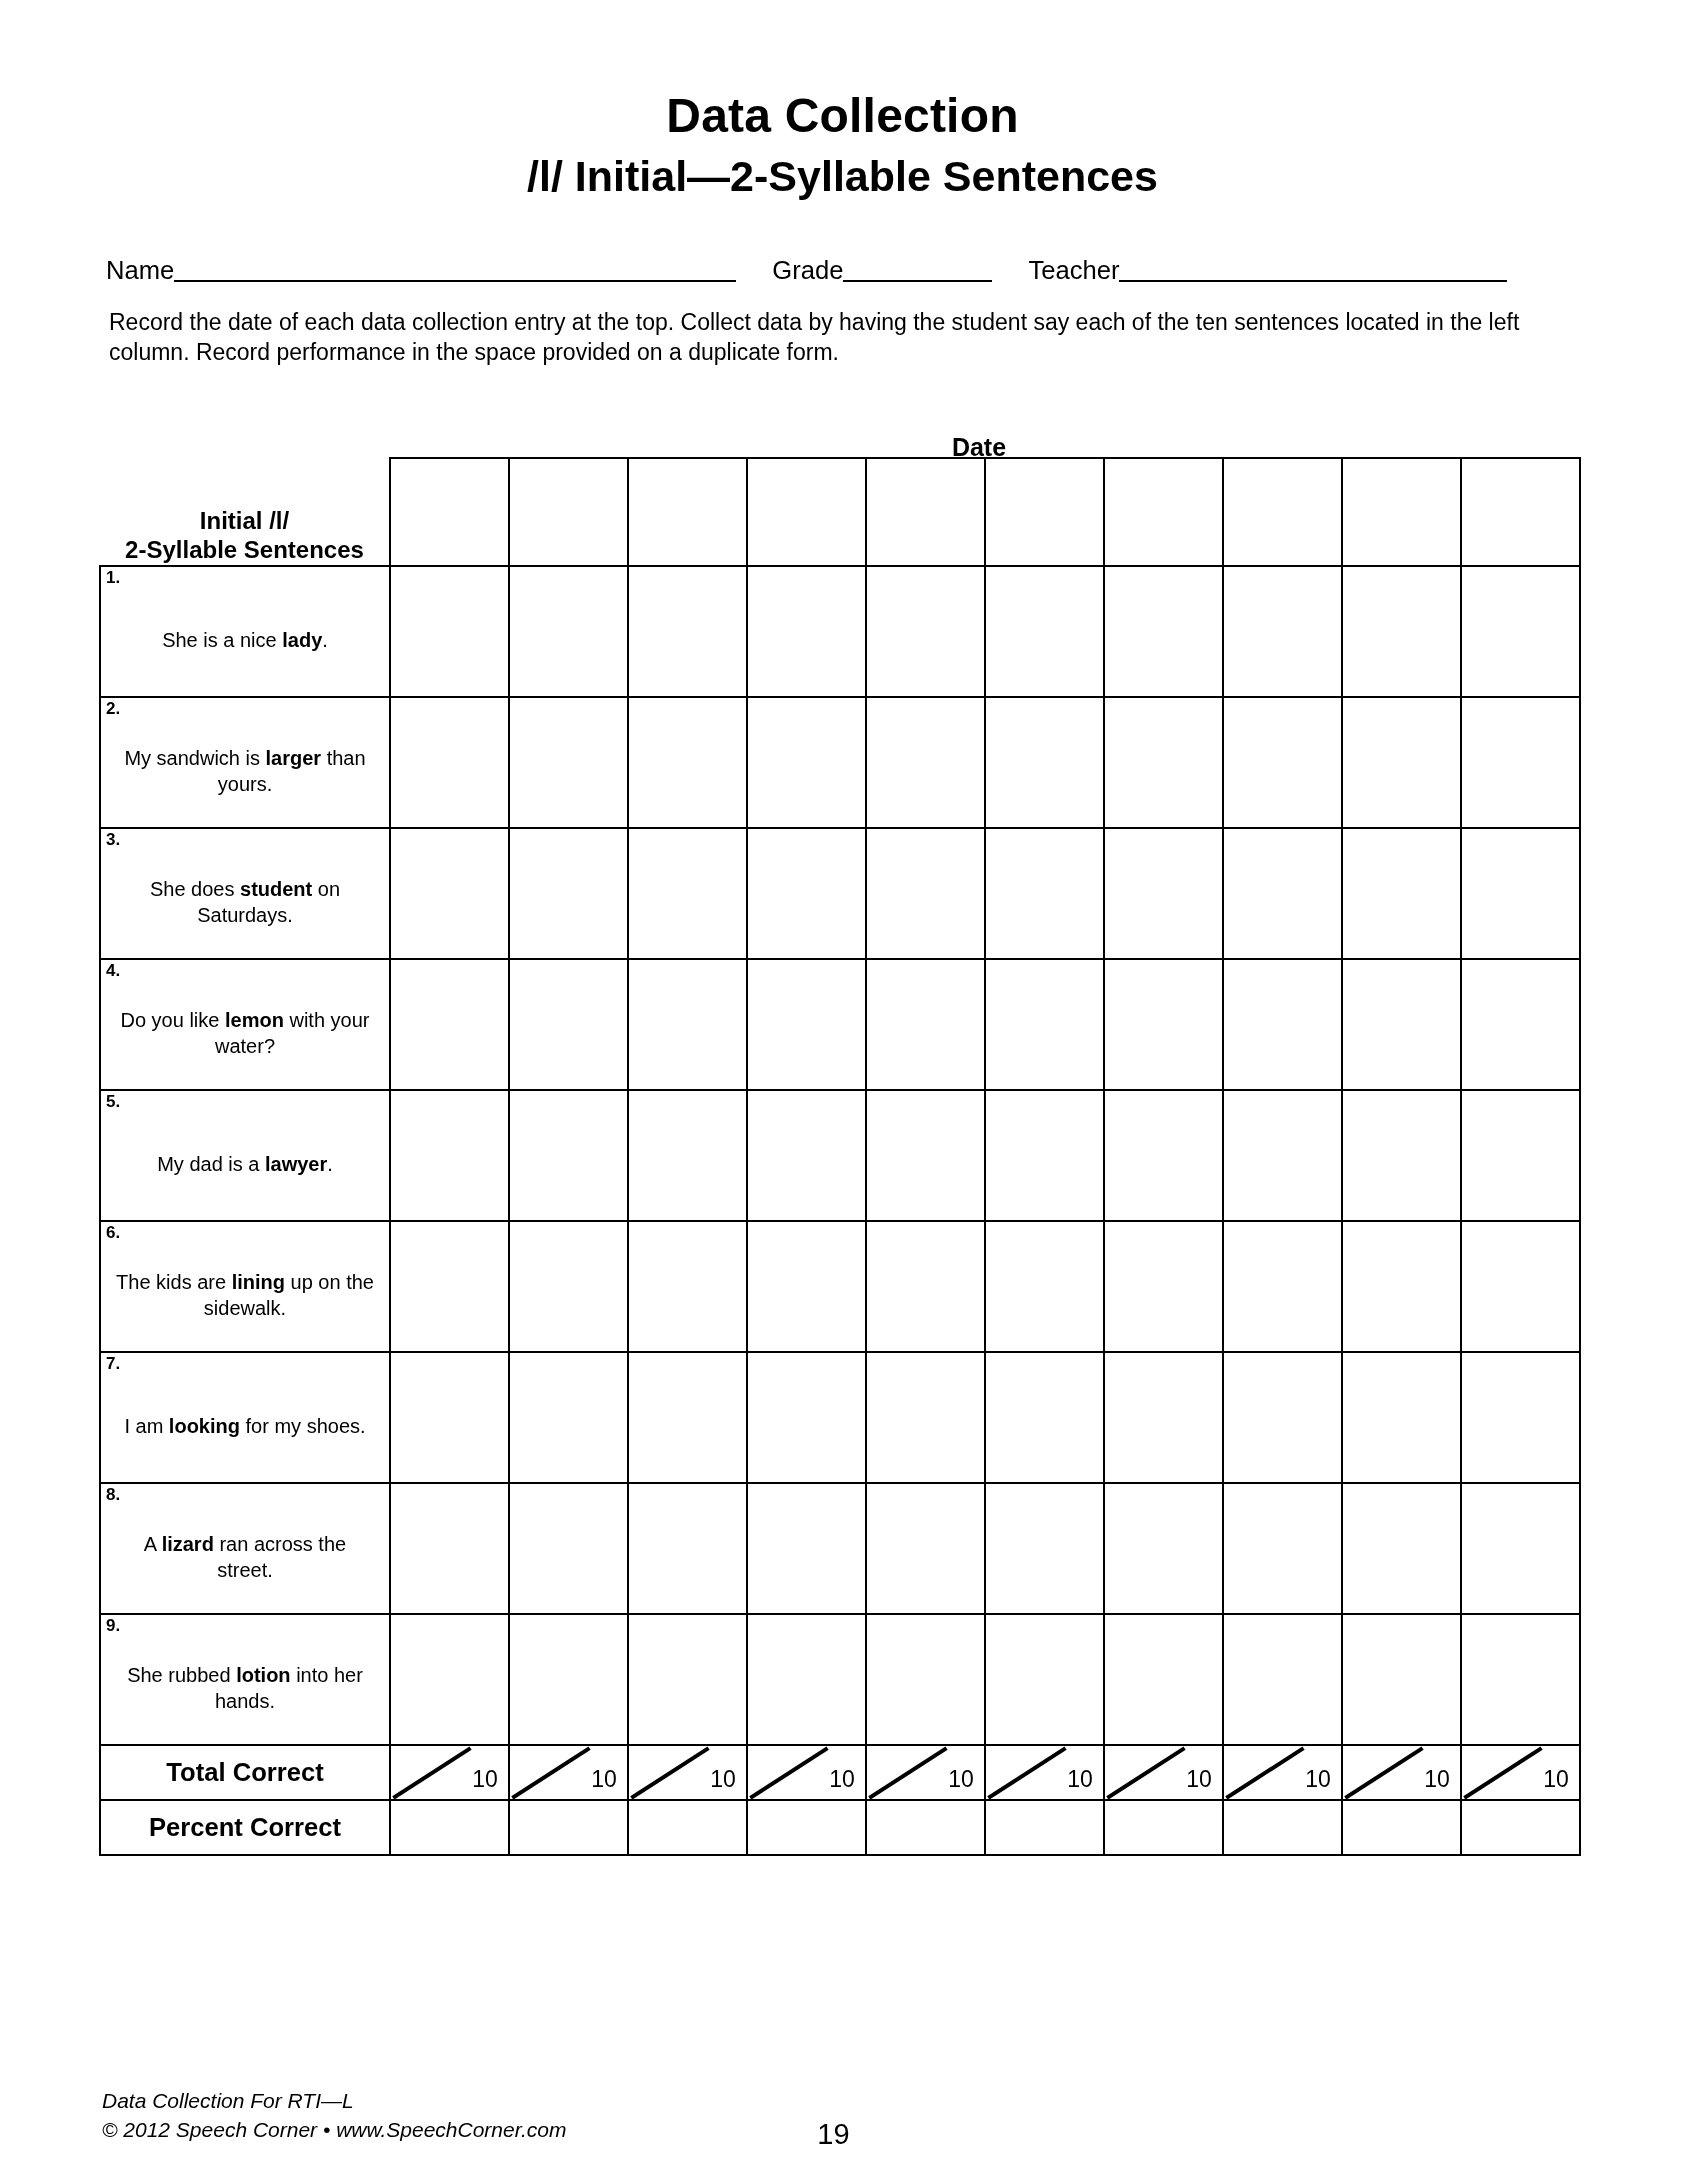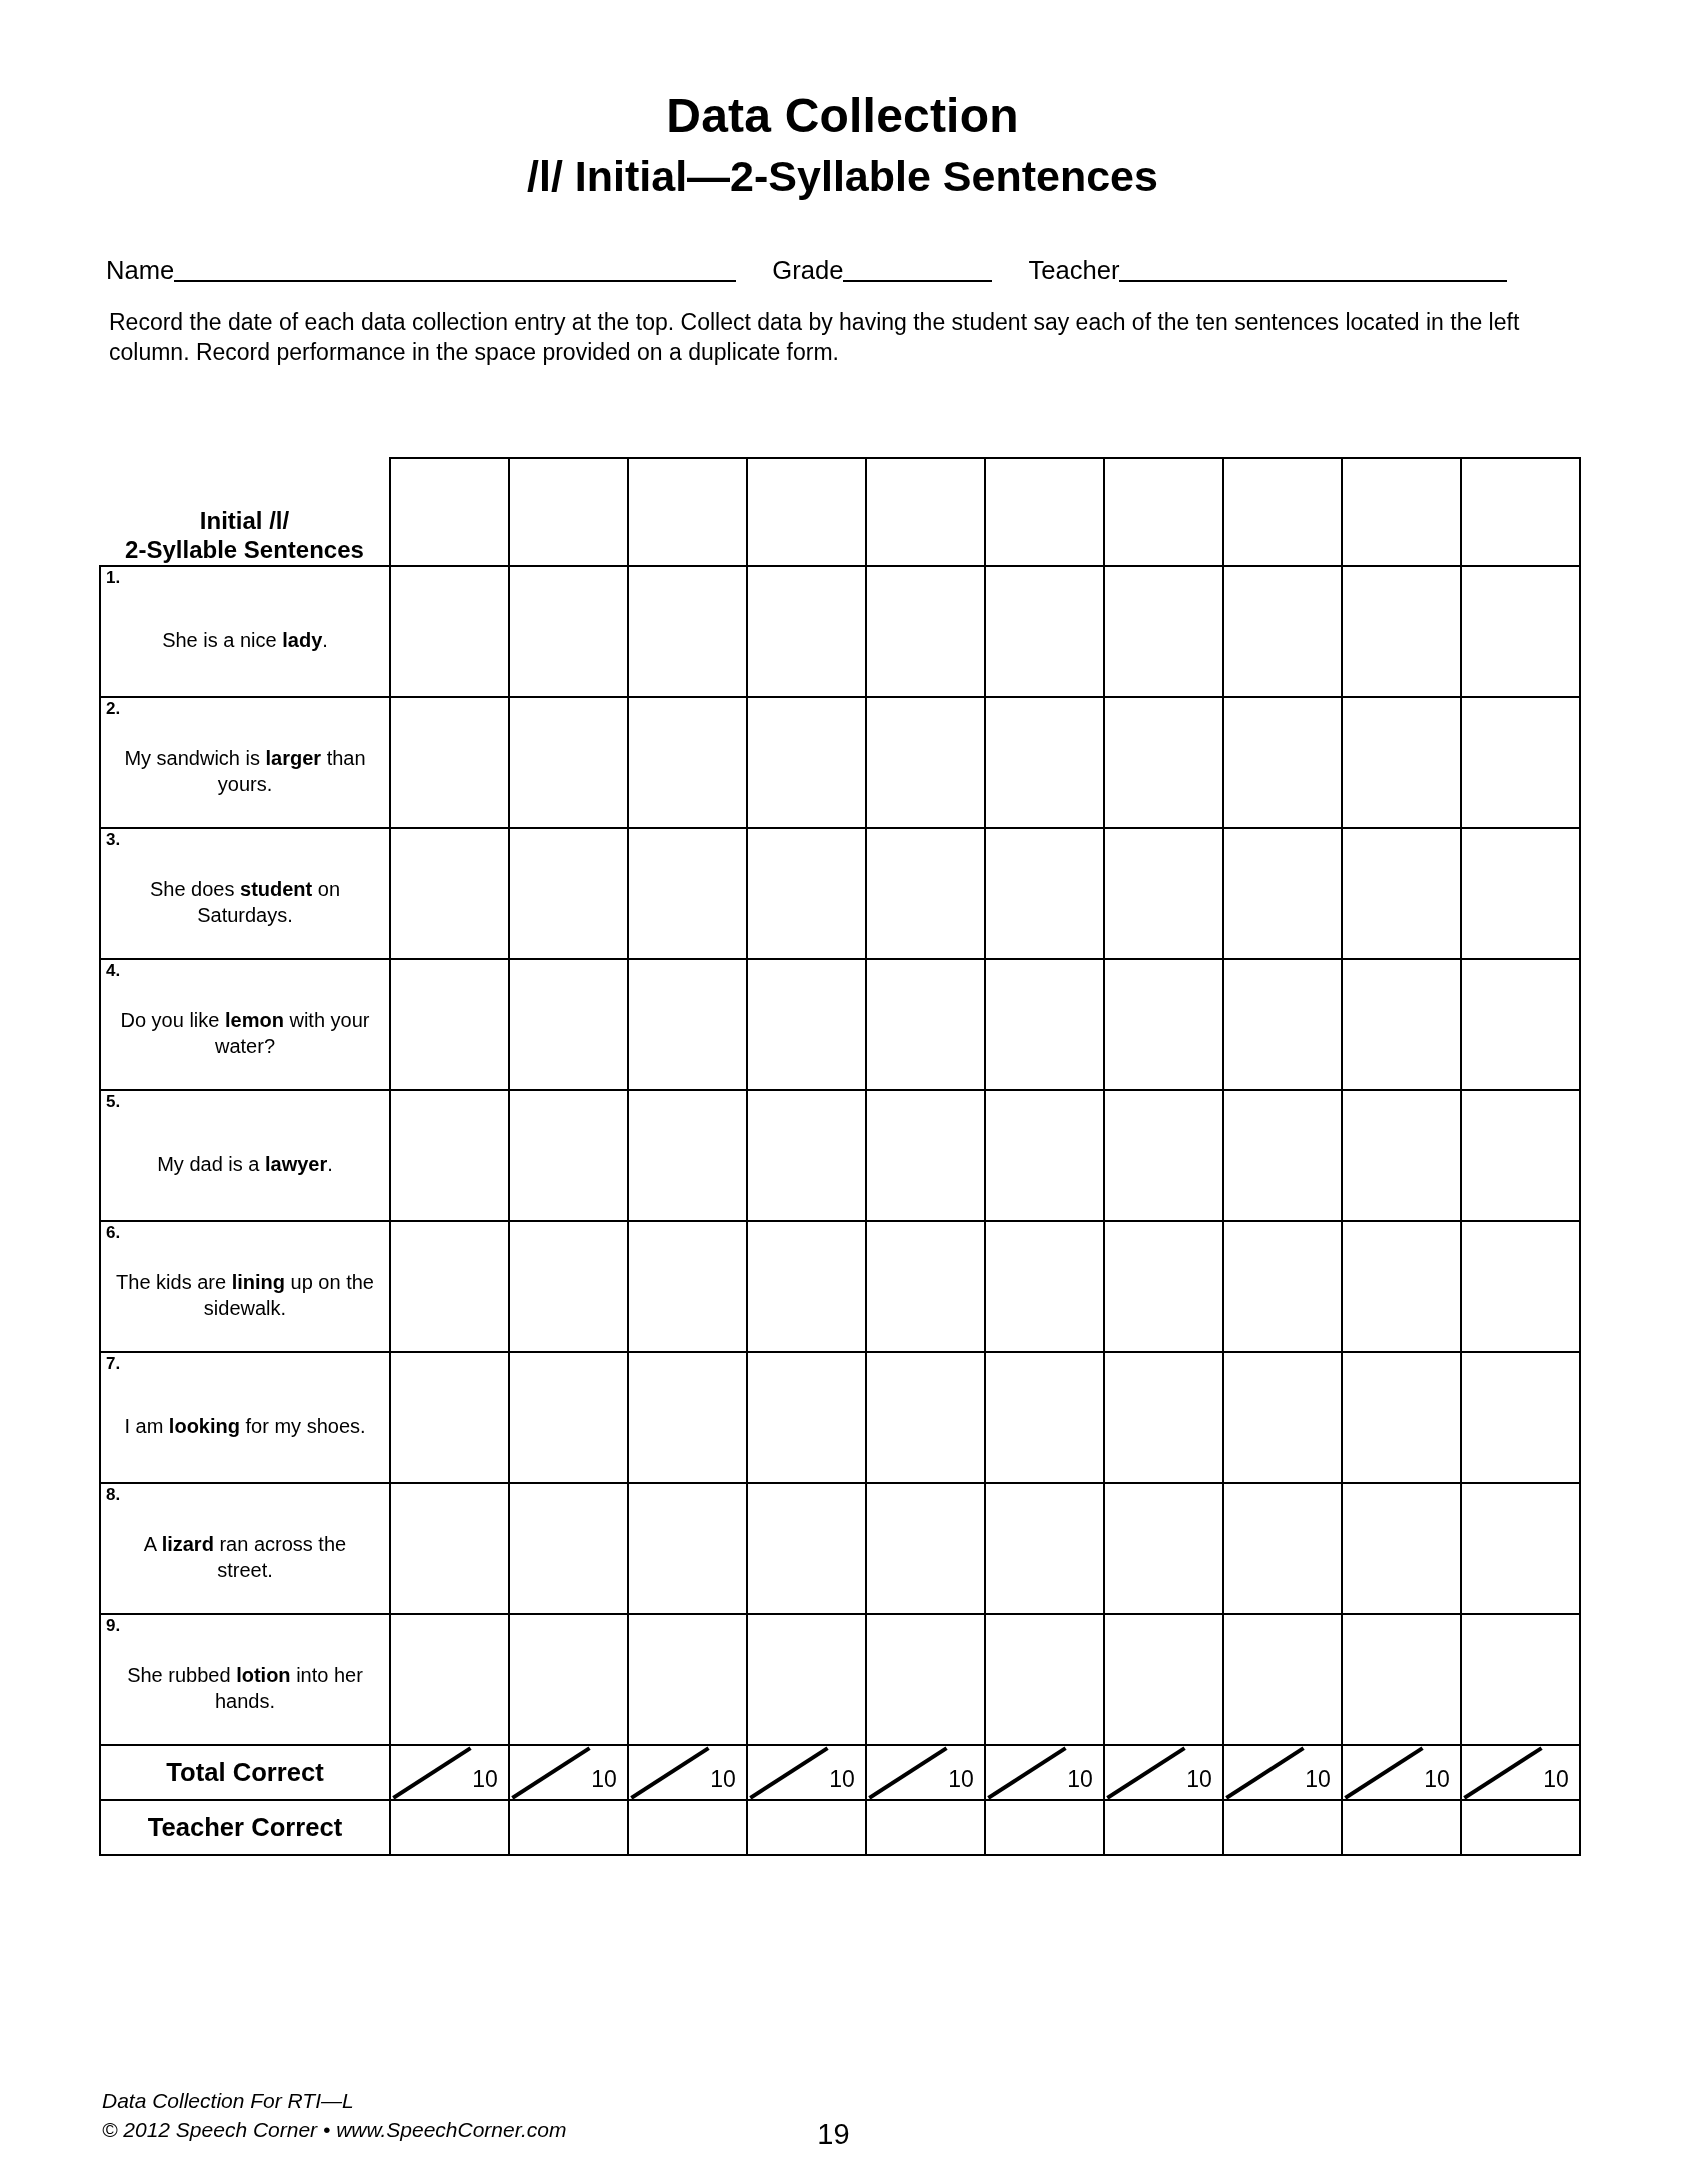--- a/index.html
+++ b/index.html
@@ -204,20 +204,21 @@
     <span class="gap-lg"></span>
     <span class="lbl">Grade</span>
       <span class="rule rule-grade"></span>
     <span class="gap-lg"></span>
     <span class="lbl">Teacher</span>
       <span class="rule rule-teacher"></span>
   </div>
 
   <div class="instructions">Record the date of each data collection entry at the top.  Collect data by having the student say each of the ten sentences located in the left column.  Record performance in the space provided on a duplicate form.</div>
 
+  <div class="date-caption">Date</div>
 
   <div class="table-wrap">
     <table class="grid">
       <colgroup>
         <col class="c-label">
         <col class="c-date">
           <col class="c-date">
           <col class="c-date">
           <col class="c-date">
           <col class="c-date">
@@ -465,21 +466,21 @@
             <td class="total-cell">
               <span class="slash">
                 <svg viewBox="0 0 100 100" preserveAspectRatio="none">
                   <line x1="2" y1="98" x2="68" y2="4" stroke="#000" stroke-width="4" vector-effect="non-scaling-stroke"></line>
                 </svg>
               </span>
               <span class="ten">10</span>
             </td>
           </tr>
           <tr>
-            <td class="percent-label">Teacher Correct</td>
+            <td class="percent-label">Percent Correct</td>
             <td class="percent-cell"></td>
             <td class="percent-cell"></td>
             <td class="percent-cell"></td>
             <td class="percent-cell"></td>
             <td class="percent-cell"></td>
             <td class="percent-cell"></td>
             <td class="percent-cell"></td>
             <td class="percent-cell"></td>
             <td class="percent-cell"></td>
             <td class="percent-cell"></td>

